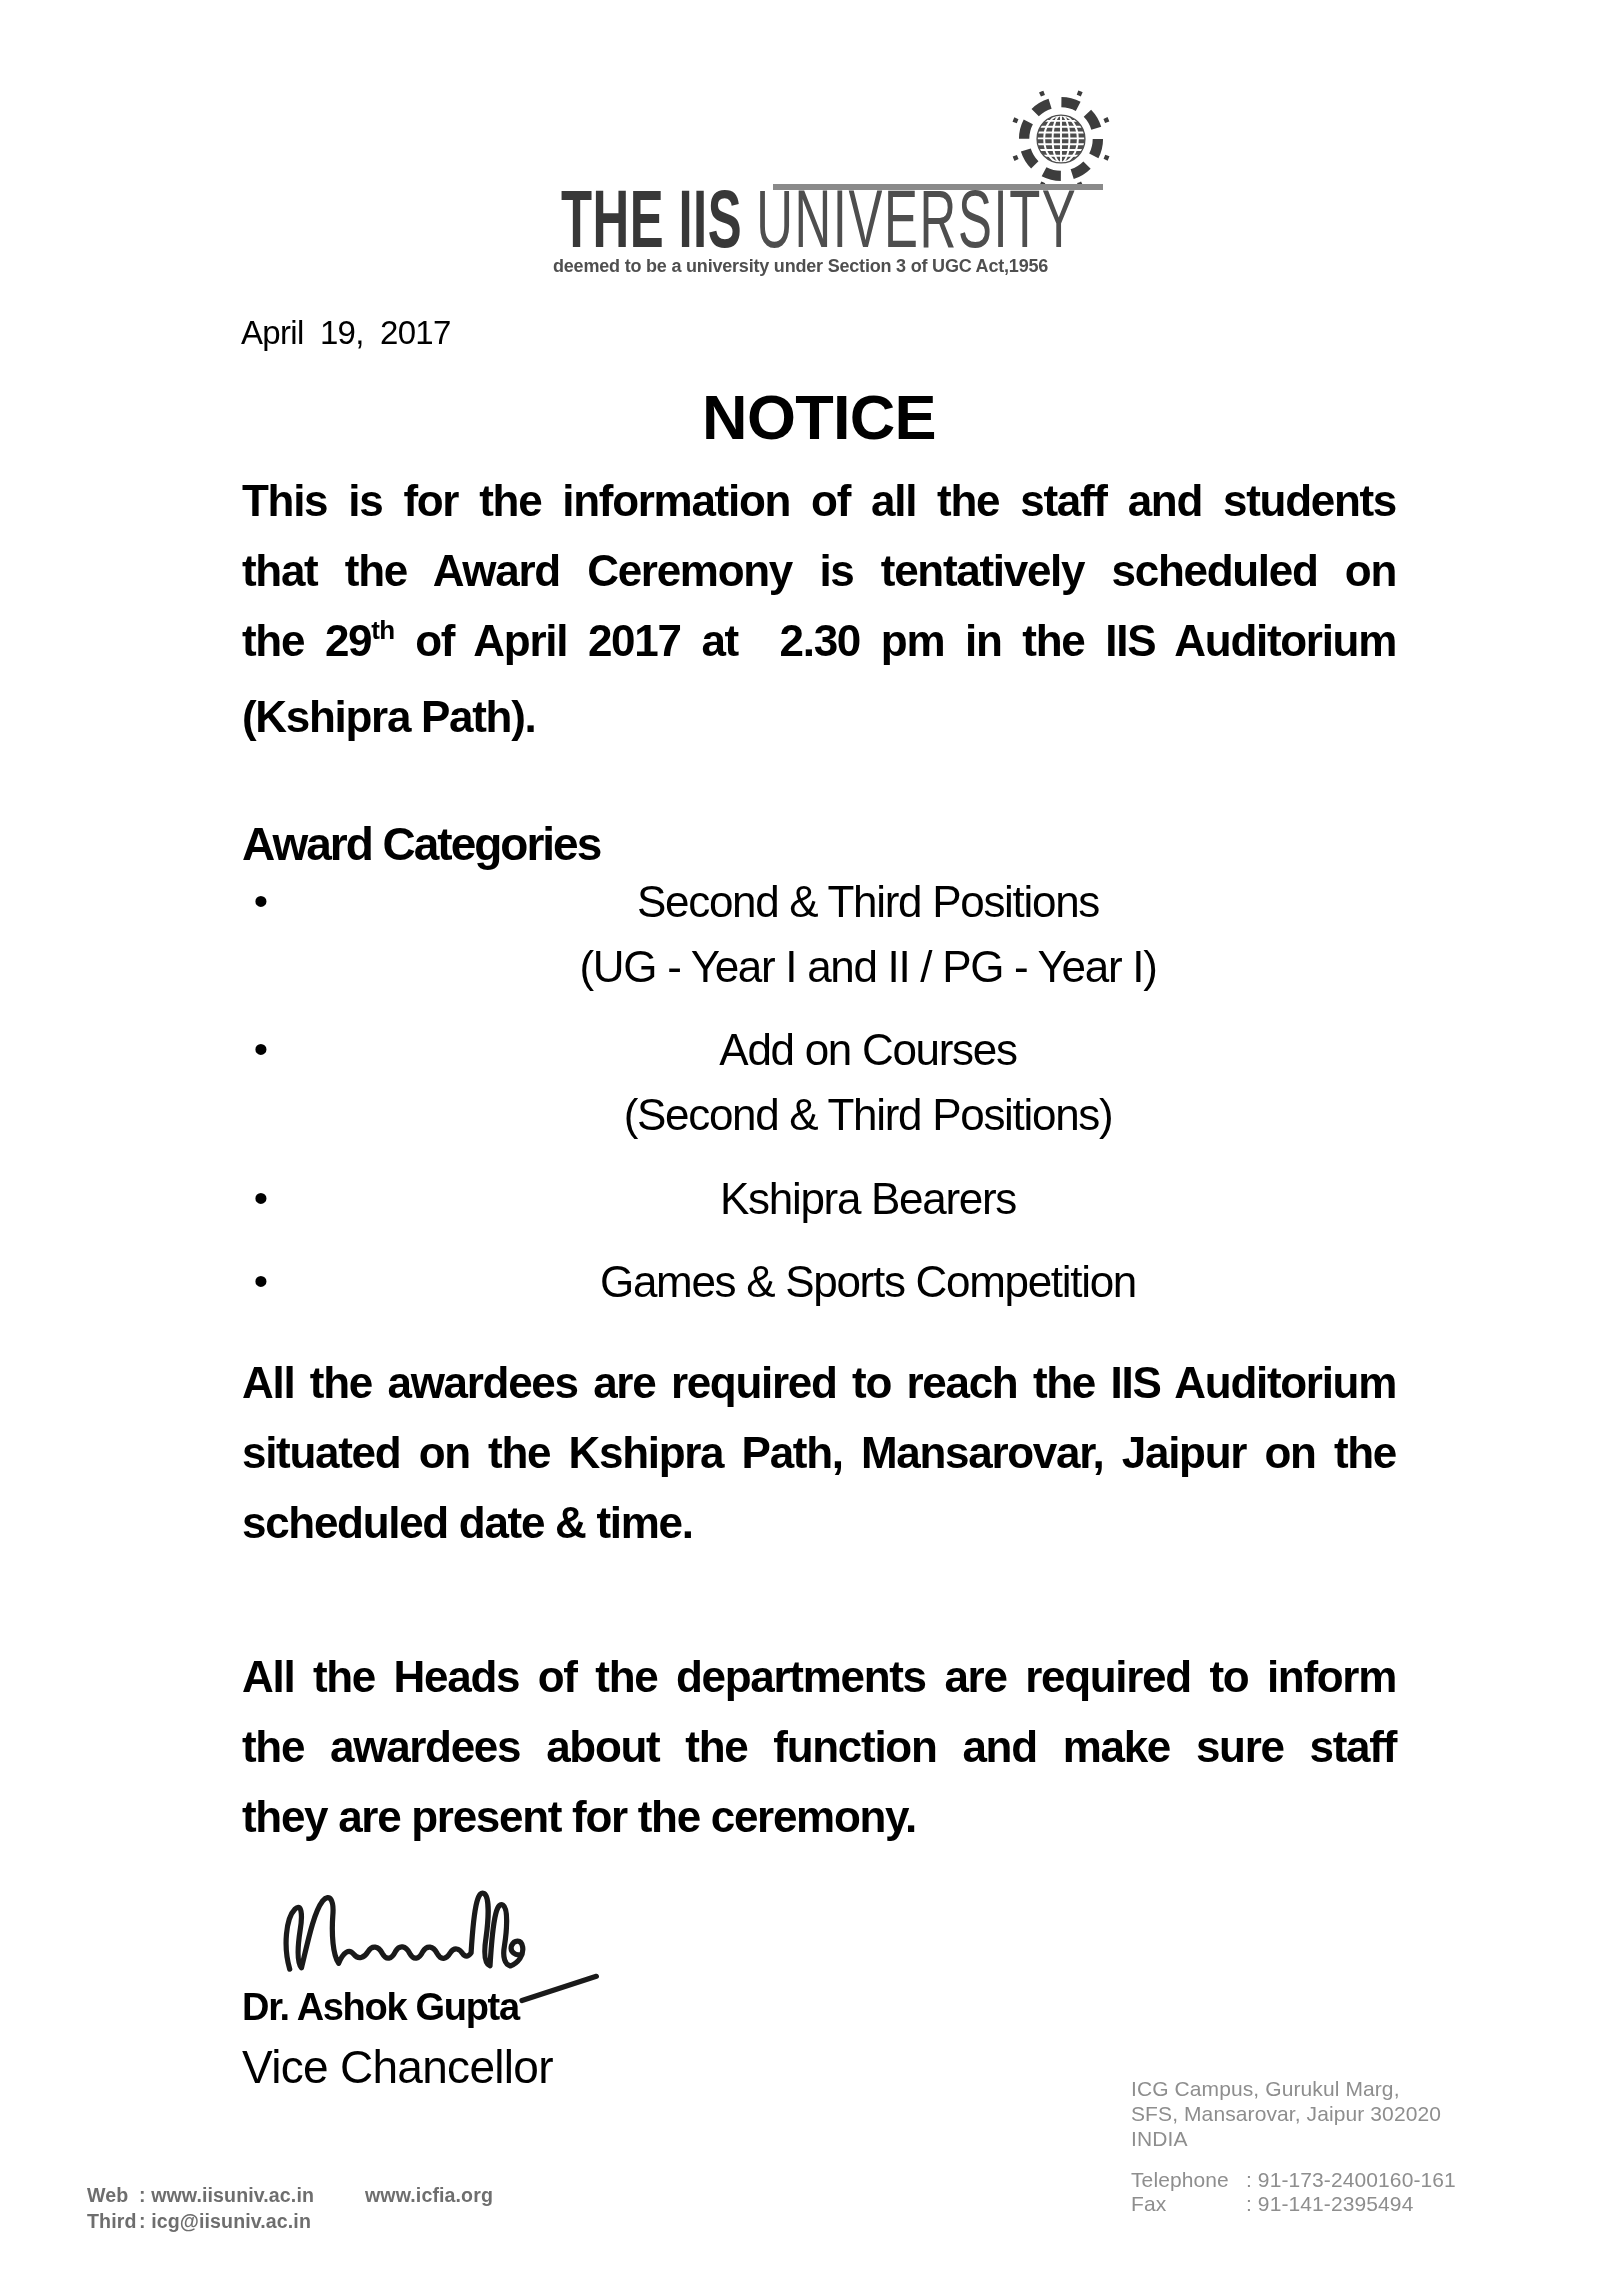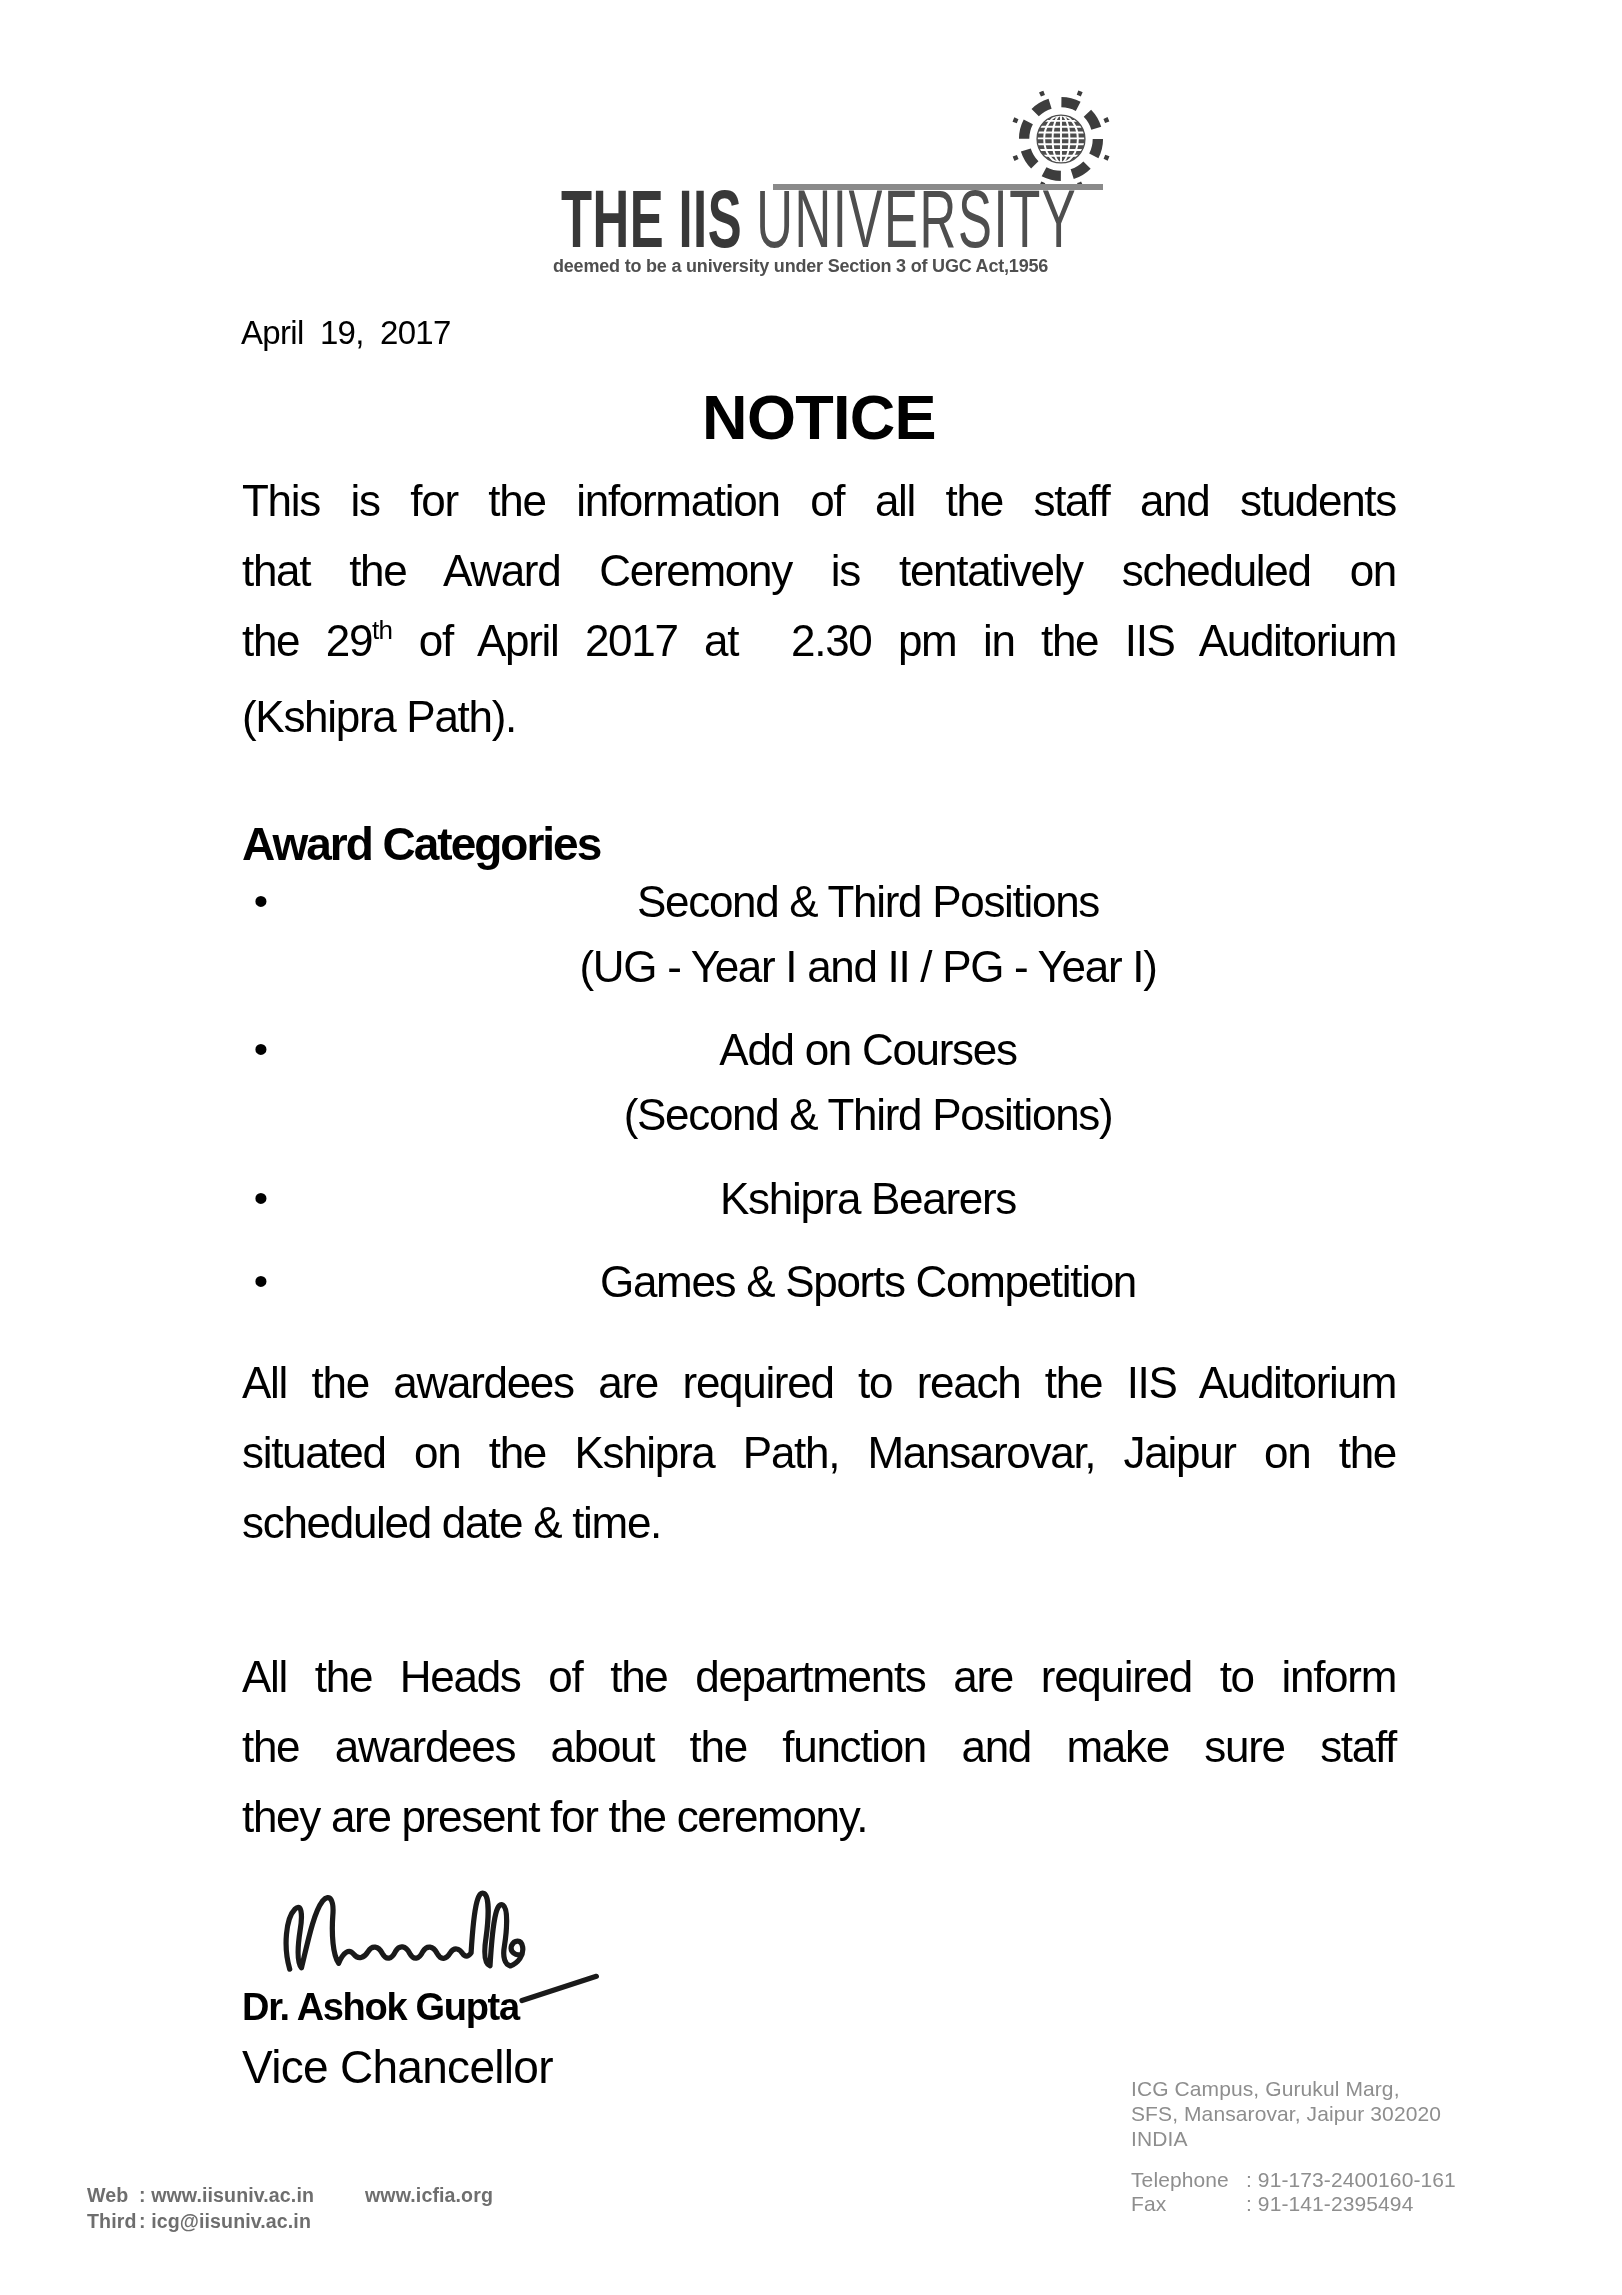--- a/index.html
+++ b/index.html
@@ -33,21 +33,21 @@
   .date{
     position:absolute;left:241px;top:313px;
     font-size:33px;line-height:39px;word-spacing:7.9px;letter-spacing:-0.7px;
   }
   .notice-title{
     position:absolute;left:242px;top:386px;width:1154px;
     text-align:center;font-size:63px;line-height:63px;font-weight:bold;letter-spacing:-0.7px;
   }
   
   .col{position:absolute;left:242px;width:1154px;}
-  .para{font-size:44px;letter-spacing:-1.3px;}
+  .para{font-size:44px;letter-spacing:-1.3px;font-weight:bold;}
   .para .jline{line-height:70px;text-align:justify;text-align-last:justify;}
   .para .jline.last{text-align-last:left;}
   sup.ord{font-size:26px;vertical-align:baseline;position:relative;top:-17px;letter-spacing:-0.7px;}
   .p1{top:466px;}
   .p2{top:1348px;}
   .p3{top:1642px;}
   .award-heading{
     position:absolute;left:242px;top:818px;
     font-size:46px;line-height:52px;font-weight:bold;letter-spacing:-2px;
   }

